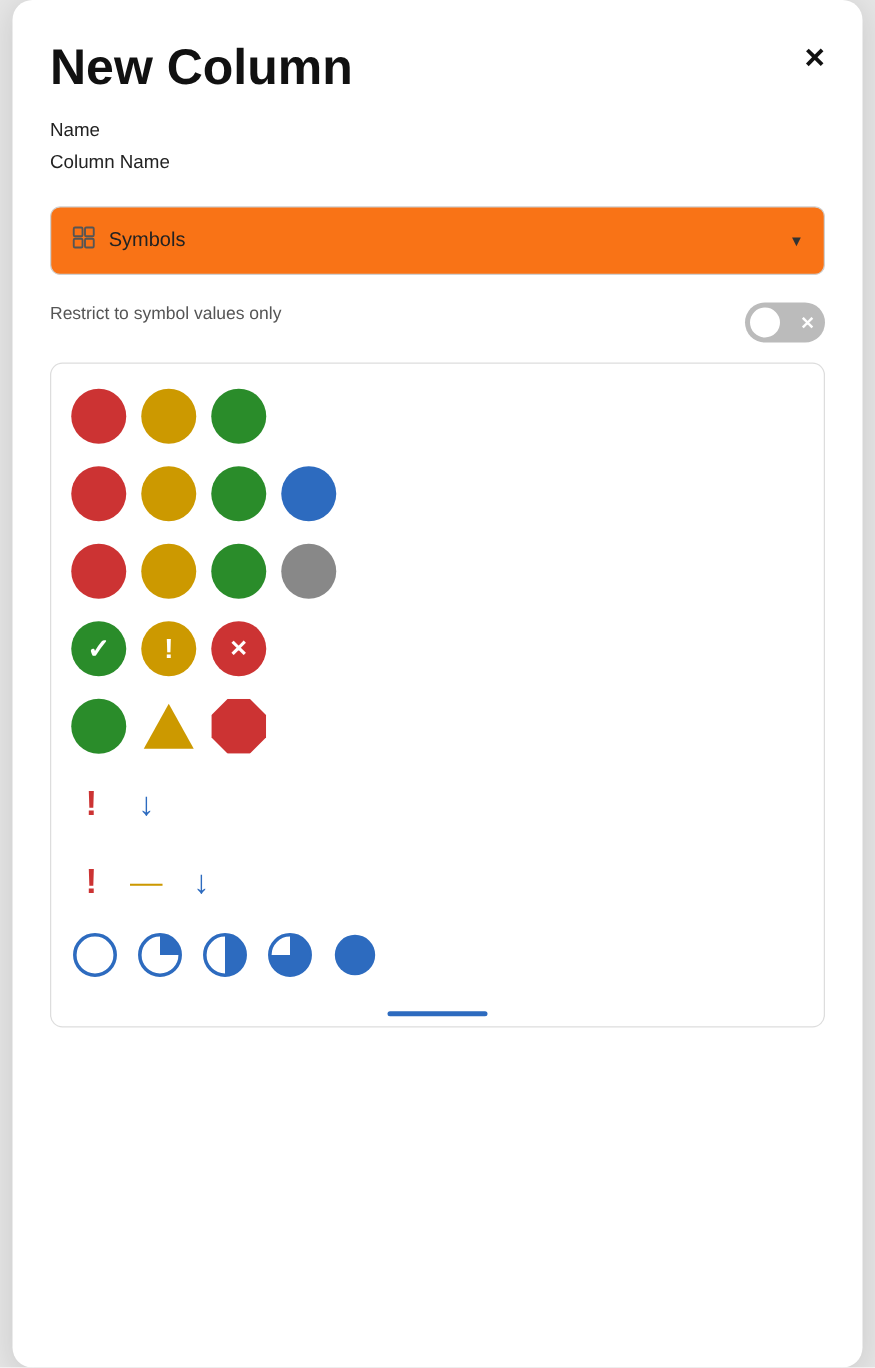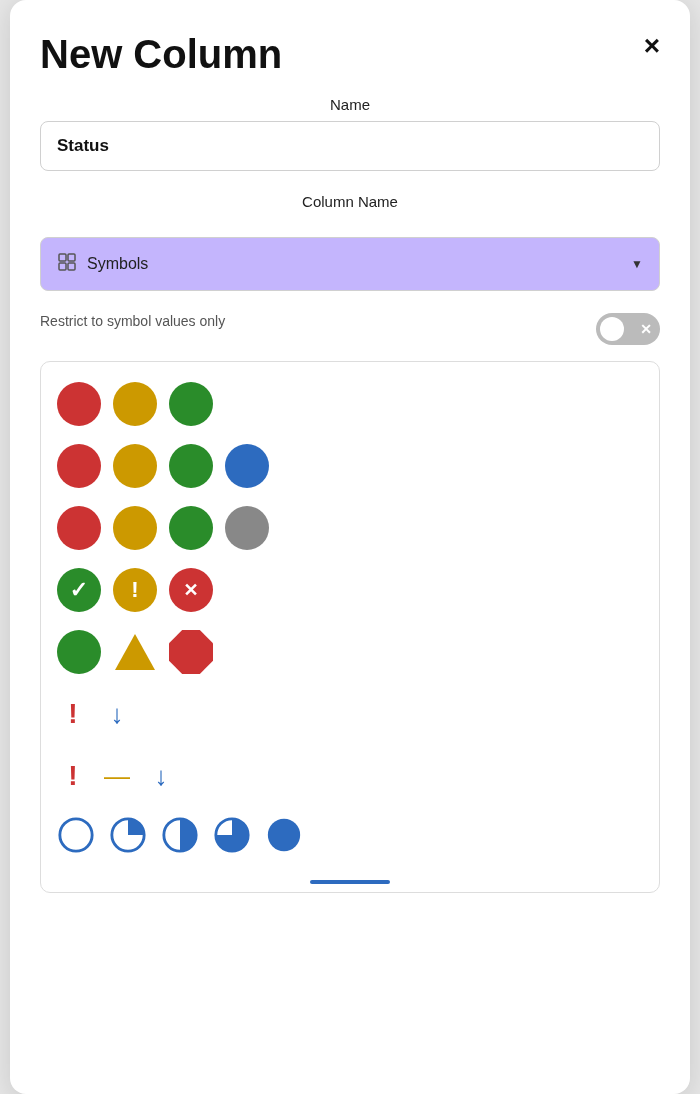--- a/index.html
+++ b/index.html
@@ -37,21 +37,20 @@
       color: #111;
       cursor: pointer;
       background: none;
       border: none;
       line-height: 1;
     }
     .field-label {
       font-size: 15px;
       color: #222;
       margin-bottom: 8px;
-      text-align: center;
     }
     .text-input {
       width: 100%;
       border: 1.5px solid #d0d0d0;
       border-radius: 8px;
       padding: 14px 16px;
       font-size: 17px;
       font-weight: 600;
       color: #111;
       outline: none;
@@ -66,21 +65,21 @@
       width: 100%;
       border: 1.5px solid #d0d0d0;
       border-radius: 8px;
       padding: 14px 16px;
       font-size: 16px;
       color: #222;
       display: flex;
       align-items: center;
       gap: 10px;
       cursor: pointer;
-      background: #c4b5fd;
+      background: #f97316;
       margin-top: 27px;
     }
     .select-icon {
       font-size: 16px;
       color: #555;
     }
     .select-text {
       flex: 1;
       font-size: 16px;
       color: #222;
@@ -247,21 +246,20 @@
     }
   </style>
 </head>
 <body>
 
 <div class="dialog">
   <h1 class="dialog-title">New Column</h1>
   <button class="close-btn">×</button>
 
   <div class="field-label">Name</div>
-  <input class="text-input" type="text" value="Status" style="">
 
   <div class="field-label">Column Name</div>
   <div class="select-wrapper">
     <div class="select-box">
       <span class="select-icon">
         <svg width="20" height="20" viewBox="0 0 20 20" fill="none" xmlns="http://www.w3.org/2000/svg">
           <rect x="2" y="2" width="7" height="7" rx="1" stroke="#555" stroke-width="1.5" fill="none"></rect>
           <rect x="11" y="2" width="7" height="7" rx="1" stroke="#555" stroke-width="1.5" fill="none"></rect>
           <rect x="2" y="11" width="7" height="7" rx="1" stroke="#555" stroke-width="1.5" fill="none"></rect>
           <rect x="11" y="11" width="7" height="7" rx="1" stroke="#555" stroke-width="1.5" fill="none"></rect>

